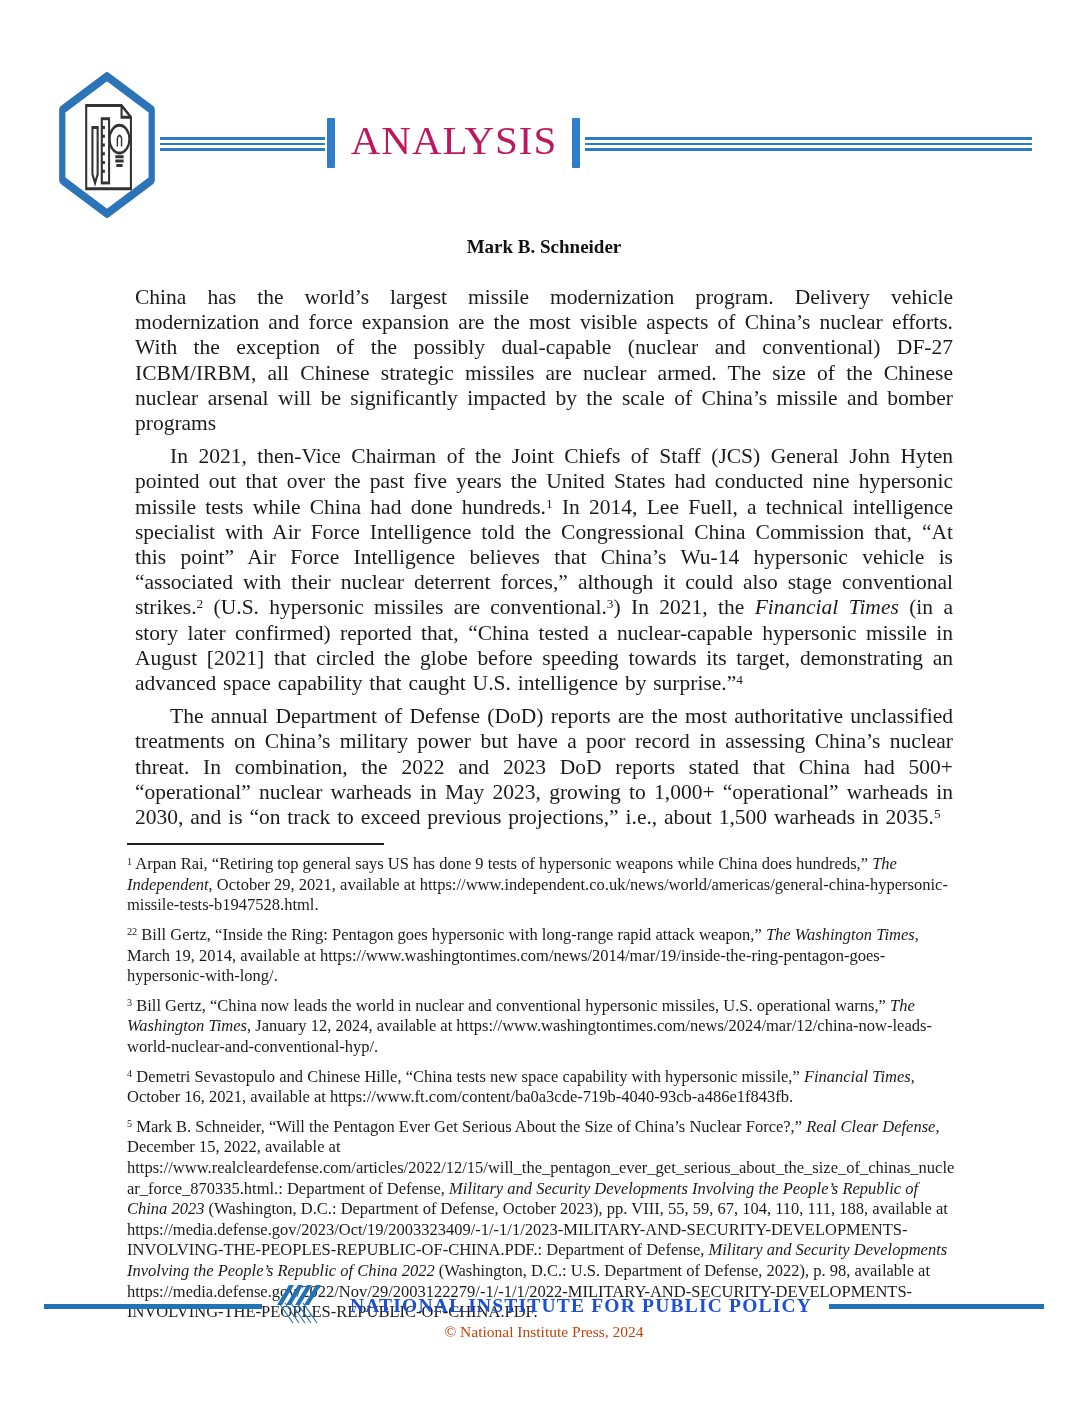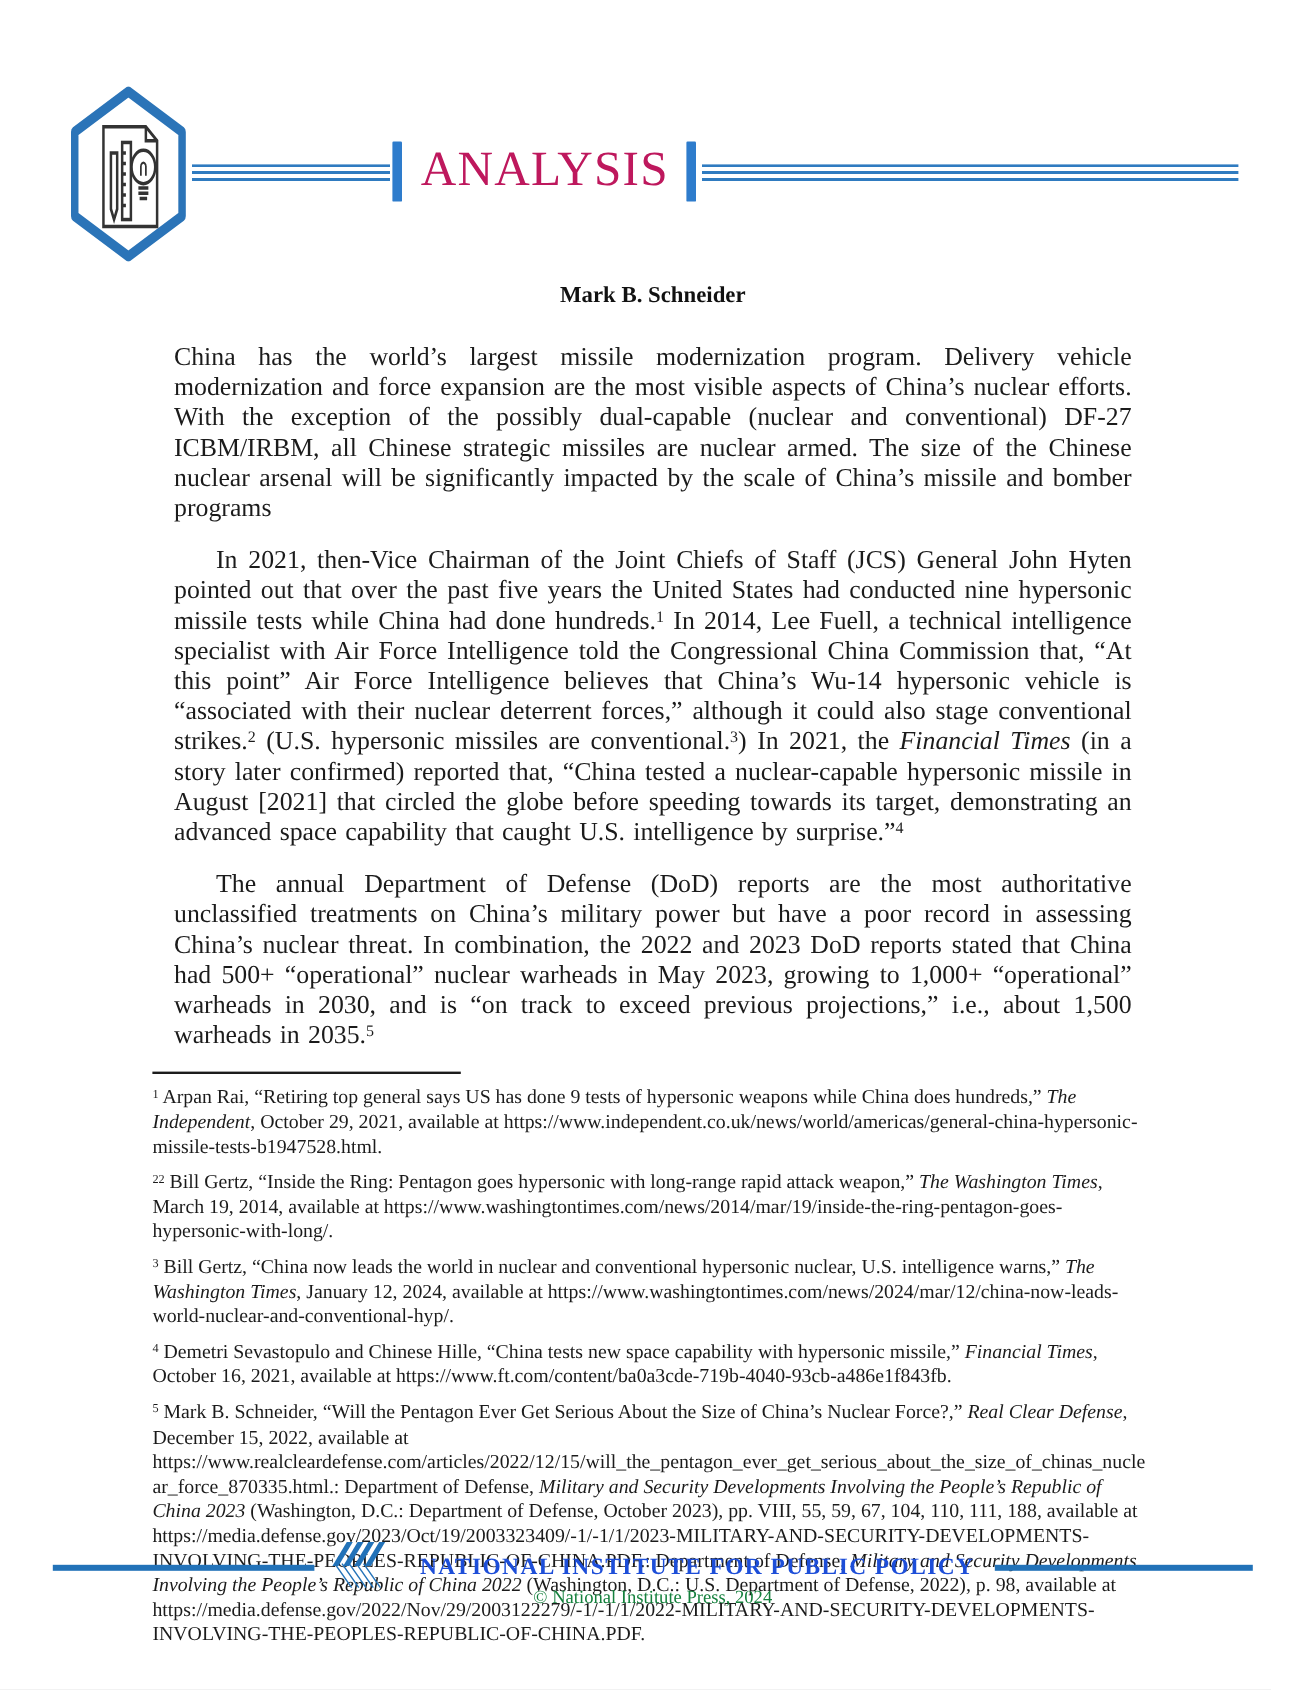--- a/index.html
+++ b/index.html
@@ -25,21 +25,21 @@
   }
   
   .content{position:absolute;left:127px;top:211px;width:834px;}
   .doc-title{
     margin:0;text-align:center;font-size:27px;font-weight:bold;
     font-variant:small-caps;letter-spacing:0.5px;color:#111;
   }
   .doc-author{margin:25px 0 0 0;text-align:center;font-size:19px;font-weight:bold;color:#111;}
   .body-text{margin-top:27px;}
   .body-text p{
-    margin:18px;font-size:21.5px;line-height:25.2px;text-align:justify;
+    margin:8px;font-size:21.5px;line-height:25.2px;text-align:justify;
     word-spacing:1.5px;
   }
   .body-text p.indent{text-indent:35px;}
   sup{font-size:0.62em;line-height:0;vertical-align:baseline;position:relative;top:-0.45em;}
   
   .fn-separator{margin-top:13px;width:257px;border-top:2.5px solid #1c1c1c;}
   .footnotes{margin-top:9px;}
   .footnote{font-size:16.5px;line-height:20.6px;margin-bottom:9px;overflow-wrap:anywhere;}
   
   .footer-row{
@@ -48,21 +48,21 @@
   }
   .footer-bar{height:5px;background:#2272b8;}
   .footer-bar.left{width:218px;}
   .footer-bar.right{width:215px;}
   .org-name{
     color:#1d4ed8;font-weight:bold;font-size:19.5px;letter-spacing:1.2px;
     font-family:"Liberation Serif",serif;white-space:nowrap;padding:0 4px;
   }
   .copyright{
     position:absolute;left:0;top:1323px;width:1088px;text-align:center;
-    font-size:15.5px;color:#15803d;
+    font-size:15.5px;color:#c2410c;
   }
 </style>
 </head>
 <body>
 
 <div class="page">
 
   <div class="hexlogo">
     <svg width="104" height="146" viewBox="0 0 100 100" preserveAspectRatio="none">
       <polygon points="50,3 93,26 93,74 50,97 7,74 7,26" fill="none" stroke="#2b74b8" stroke-width="6" stroke-linejoin="round"></polygon>
@@ -90,21 +90,21 @@
     <div class="body-text">
       <p><span>China has the world’s largest missile modernization program. Delivery vehicle modernization and force expansion are the most visible aspects of China’s nuclear efforts. With the exception of the possibly dual-capable (nuclear and conventional) DF-27 ICBM/IRBM, all Chinese strategic missiles are nuclear armed. The size of the Chinese nuclear arsenal will be significantly impacted by the scale of China’s missile and bomber programs</span></p>
       <p class="indent"><span>In 2021, then-Vice Chairman of the Joint Chiefs of Staff (JCS) General John Hyten pointed out that over the past five years the United States had conducted nine hypersonic missile tests while China had done hundreds.</span><sup>1</sup><span> In 2014, Lee Fuell, a technical intelligence specialist with Air Force Intelligence told the Congressional China Commission that, “At this point” Air Force Intelligence believes that China’s Wu-14 hypersonic vehicle is “associated with their nuclear deterrent forces,” although it could also stage conventional strikes.</span><sup>2</sup><span> (U.S. hypersonic missiles are conventional.</span><sup>3</sup><span>) In 2021, the </span><i>Financial Times</i><span> (in a story later confirmed) reported that, “China tested a nuclear-capable hypersonic missile in August [2021] that circled the globe before speeding towards its target, demonstrating an advanced space capability that caught U.S. intelligence by surprise.”</span><sup>4</sup></p>
       <p class="indent"><span>The annual Department of Defense (DoD) reports are the most authoritative unclassified treatments on China’s military power but have a poor record in assessing China’s nuclear threat. In combination, the 2022 and 2023 DoD reports stated that China had 500+ “operational” nuclear warheads in May 2023, growing to 1,000+ “operational” warheads in 2030, and is “on track to exceed previous projections,” i.e., about 1,500 warheads in 2035.</span><sup>5</sup></p>
     </div>
 
     <div class="fn-separator"></div>
     <div class="footnotes">
       <div class="footnote"><sup>1</sup><span> Arpan Rai, “Retiring top general says US has done 9 tests of hypersonic weapons while China does hundreds,” </span><i>The Independent</i><span>, October 29, 2021, available at https://www.independent.co.uk/news/world/americas/general-china-hypersonic-missile-tests-b1947528.html.</span></div>
       <div class="footnote"><sup>22</sup><span> Bill Gertz, “Inside the Ring: Pentagon goes hypersonic with long-range rapid attack weapon,” </span><i>The Washington Times</i><span>, March 19, 2014, available at https://www.washingtontimes.com/news/2014/mar/19/inside-the-ring-pentagon-goes-hypersonic-with-long/.</span></div>
-      <div class="footnote"><sup>3</sup><span> Bill Gertz, “China now leads the world in nuclear and conventional hypersonic nuclear, U.S. intelligence warns,” </span><i>The Washington Times</i><span>, January 12, 2024, available at https://www.washingtontimes.com/news/2024/mar/12/china-now-leads-world-nuclear-and-conventional-hyp/.</span></div>
+      <div class="footnote"><sup>3</sup><span> Bill Gertz, “China now leads the world in nuclear and conventional hypersonic missiles, U.S. operational warns,” </span><i>The Washington Times</i><span>, January 12, 2024, available at https://www.washingtontimes.com/news/2024/mar/12/china-now-leads-world-nuclear-and-conventional-hyp/.</span></div>
       <div class="footnote"><sup>4</sup><span> Demetri Sevastopulo and Chinese Hille, “China tests new space capability with hypersonic missile,” </span><i>Financial Times</i><span>, October 16, 2021, available at https://www.ft.com/content/ba0a3cde-719b-4040-93cb-a486e1f843fb.</span></div>
       <div class="footnote"><sup>5</sup><span> Mark B. Schneider, “Will the Pentagon Ever Get Serious About the Size of China’s Nuclear Force?,” </span><i>Real Clear Defense</i><span>, December 15, 2022, available at https://www.realcleardefense.com/articles/2022/12/15/will_the_pentagon_ever_get_serious_about_the_size_of_chinas_nuclear_force_870335.html.: Department of Defense, </span><i>Military and Security Developments Involving the People’s Republic of China 2023</i><span> (Washington, D.C.: Department of Defense, October 2023), pp. VIII, 55, 59, 67, 104, 110, 111, 188, available at https://media.defense.gov/2023/Oct/19/2003323409/-1/-1/1/2023-MILITARY-AND-SECURITY-DEVELOPMENTS-INVOLVING-THE-PEOPLES-REPUBLIC-OF-CHINA.PDF.: Department of Defense, </span><i>Military and Security Developments Involving the People’s Republic of China 2022</i><span> (Washington, D.C.: U.S. Department of Defense, 2022), p. 98, available at https://media.defense.gov/2022/Nov/29/2003122279/-1/-1/1/2022-MILITARY-AND-SECURITY-DEVELOPMENTS-INVOLVING-THE-PEOPLES-REPUBLIC-OF-CHINA.PDF.</span></div>
     </div>
   </div>
 
   <div class="footer-row">
     <div class="footer-bar left"></div>
     <div>
       <svg width="58" height="42" viewBox="0 0 58 42">
         <g fill="#2272b8">

